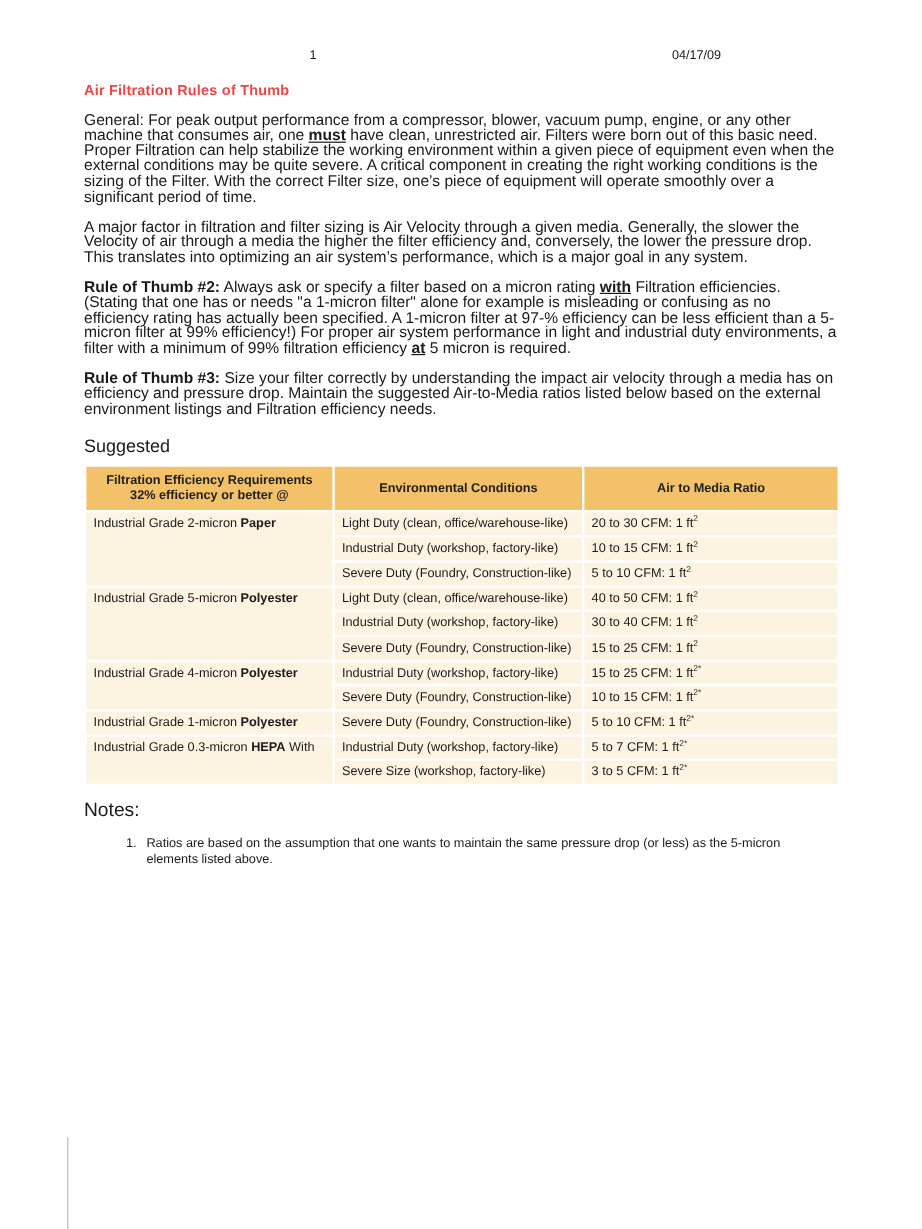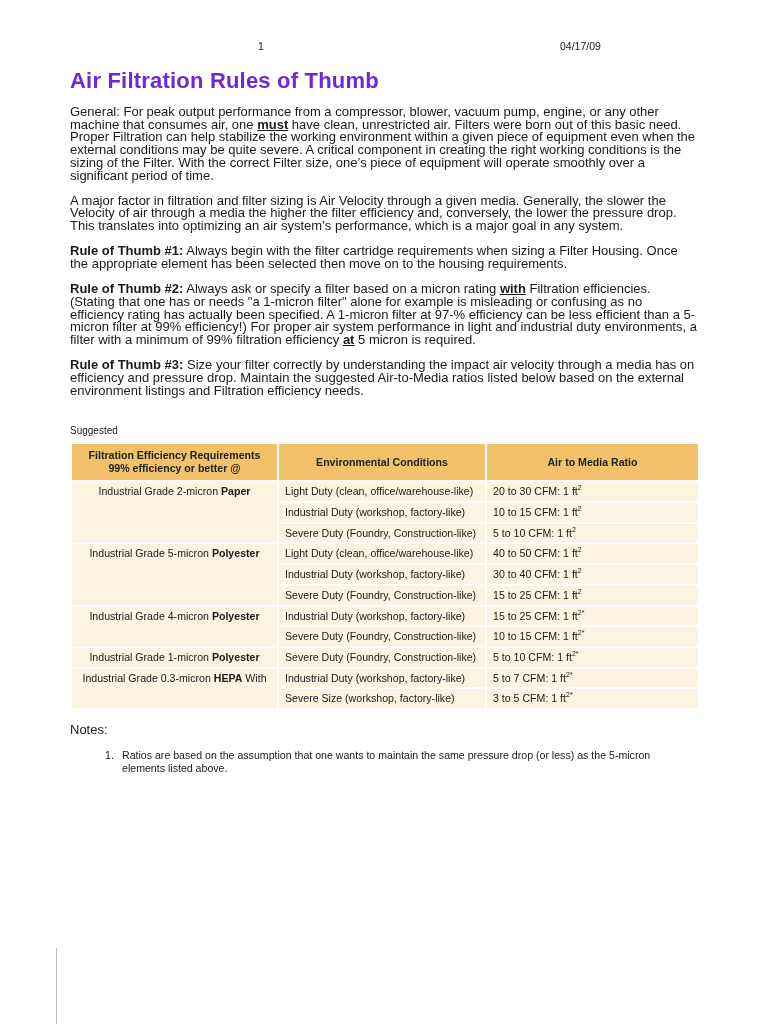--- a/index.html
+++ b/index.html
@@ -13,50 +13,50 @@
     font-family:"Liberation Sans","DejaVu Sans",sans-serif;
     color:#1a1a1a;
     -webkit-font-smoothing:antialiased;
   }
   .page{position:relative;width:768px;height:1024px;background:#fff;}
   .content{position:absolute;left:70px;top:0;width:628px;}
   .doc-header{position:relative;height:14px;margin-top:40px;font-size:10.5px;}
   .doc-header .pgnum{position:absolute;left:188px;top:0;}
   .doc-header .date{position:absolute;left:490px;top:0;}
   h1.title{
-    margin:14px 0 12px 0;font-size:22px;font-weight:bold;color:#6d28d9;
+    margin:14px 0 12px 0;font-size:12px;font-weight:bold;color:#ef4444;
     letter-spacing:0.2px;
   }
   p.body{
     margin:0 0 12.5px 0;font-size:13px;line-height:12.7px;color:#1a1a1a;
   }
   .b{font-weight:bold;}
   .i{}
   .u{text-decoration:underline;}
-  p.suggested{margin:28px 0 6px 0;font-size:10px;}
+  p.suggested{margin:17px 0 6px 0;font-size:15px;}
   table.ratio{
     border-collapse:collapse;table-layout:fixed;width:628px;
   }
   table.ratio col.c1{width:207px;}
   table.ratio col.c2{width:208px;}
   table.ratio col.c3{width:213px;}
   table.ratio th{
     background:var(--header-bg);border:2px solid #fff;
     font-size:10.6px;font-weight:bold;text-align:center;vertical-align:middle;
     padding:5px 8px;line-height:13px;white-space:pre-line;color:#222;
   }
   table.ratio td{
     background:var(--row-bg);border:2px solid #fff;
     font-size:10.6px;line-height:12.7px;padding:3px 6px;color:#1a1a1a;
   }
-  td.col-filter{vertical-align:top;text-align:center;}
+  td.col-filter{vertical-align:top;}
   td.col-cond{vertical-align:top;margin-top:27px;}
   td.col-ratio{vertical-align:middle;}
   sup{font-size:7px;line-height:0;vertical-align:super;}
-  p.notes-label{margin:12px 0 12px 0;font-size:13px;}
+  p.notes-label{margin:12px 0 12px 0;font-size:16px;}
   .note-item{display:flex;margin:0 0 0 35px;font-size:10.6px;line-height:12.7px;}
   .note-item .num{width:17px;flex:none;}
   .note-item .txt{flex:1;padding-right:40px;}
   .adjacent-page-edge{
     position:absolute;left:56px;top:948px;width:1px;height:76px;background:#b9b9b9;
   }
 </style>
 </head>
 <body>
 
@@ -65,36 +65,35 @@
 
     <div class="doc-header">
       <span class="pgnum">1</span>
       <span class="date">04/17/09</span>
     </div>
 
     <h1 class="title">Air Filtration Rules of Thumb</h1>
 
     <p class="body"><span>General: For peak output performance from a compressor, blower, vacuum pump, engine, or any other machine that consumes air, one </span><span class="b u">must</span><span> have clean, unrestricted air. Filters were born out of this basic need. Proper Filtration can help stabilize the working environment within a given piece of equipment even when the external conditions may be quite severe. A critical component in creating the right working conditions is the sizing of the Filter. With the correct Filter size, one’s piece of equipment will operate smoothly over a significant period of time.</span></p>
     <p class="body"><span>A major factor in filtration and filter sizing is Air Velocity through a given media. Generally, the slower the Velocity of air through a media the higher the filter efficiency and, conversely, the lower the pressure drop. This translates into optimizing an air system’s performance, which is a major goal in any system.</span></p>
-    <p class="body"><span class="b">Rule of Thumb #1:</span><span> Always begin with the filter cartridge requirements when sizing a Filter Housing. Once the appropriate element has been selected then move on to the housing requirements.</span></p>
     <p class="body"><span class="b">Rule of Thumb #2:</span><span> Always ask or specify a filter based on a micron rating </span><span class="b i u">with</span><span> Filtration efficiencies. (Stating that one has or needs "a 1-micron filter" alone for example is misleading or confusing as no efficiency rating has actually been specified. A 1-micron filter at 97-% efficiency can be less efficient than a 5-micron filter at 99% efficiency!) </span><span class="i">For proper air system performance in light and industrial duty environments, a filter with a minimum of 99% filtration efficiency </span><span class="b i u">at</span><span class="i"> 5 micron is required.</span></p>
     <p class="body"><span class="b">Rule of Thumb #3:</span><span> Size your filter correctly by understanding the impact air velocity through a media has on efficiency and pressure drop. Maintain the suggested Air-to-Media ratios listed below based on the external environment listings and Filtration efficiency needs.</span></p>
 
     <p class="suggested">Suggested</p>
 
     <table class="ratio">
       <colgroup>
         <col class="c1">
           <col class="c2">
           <col class="c3">
       </colgroup>
       <thead>
         <tr>
           <th>Filtration Efficiency Requirements
-99% efficiency or better @</th>
+32% efficiency or better @</th>
           <th>Environmental Conditions</th>
           <th>Air to Media Ratio</th>
         </tr>
       </thead>
       <tbody id="ratio-table-body">
           <tr>
             <td class="col-filter" rowspan="3"><span class="i">Industrial Grade</span><span> 2-micron </span><span class="b">Paper</span></td>
             <td class="col-cond">Light Duty (clean, office/warehouse-like)</td>
             <td class="col-ratio"><span>20 to 30 CFM: 1 ft</span><sup>2</sup></td>
           </tr>

